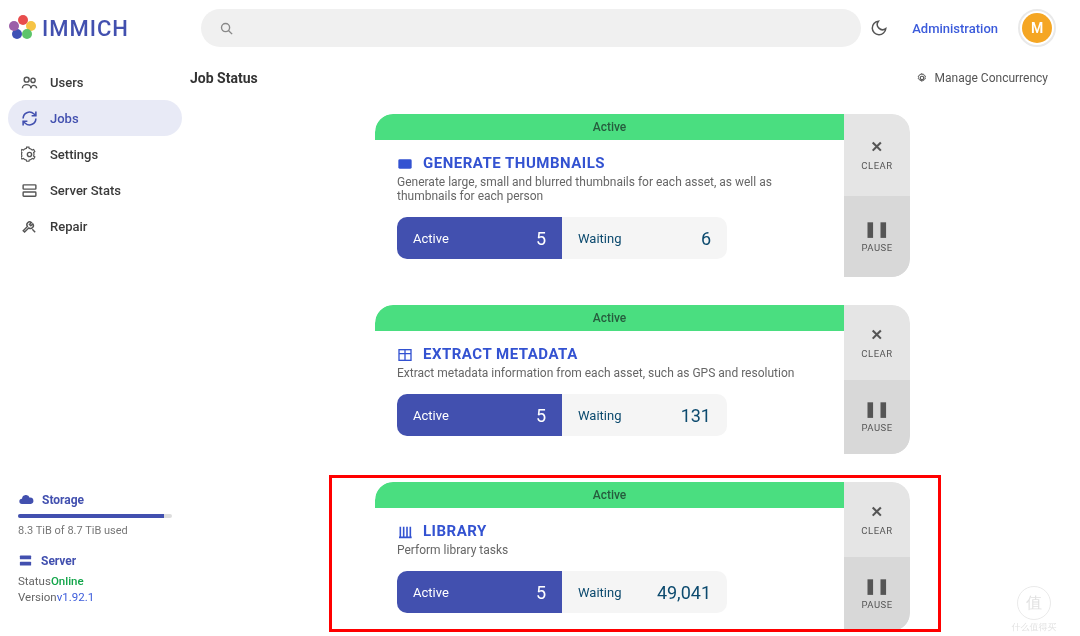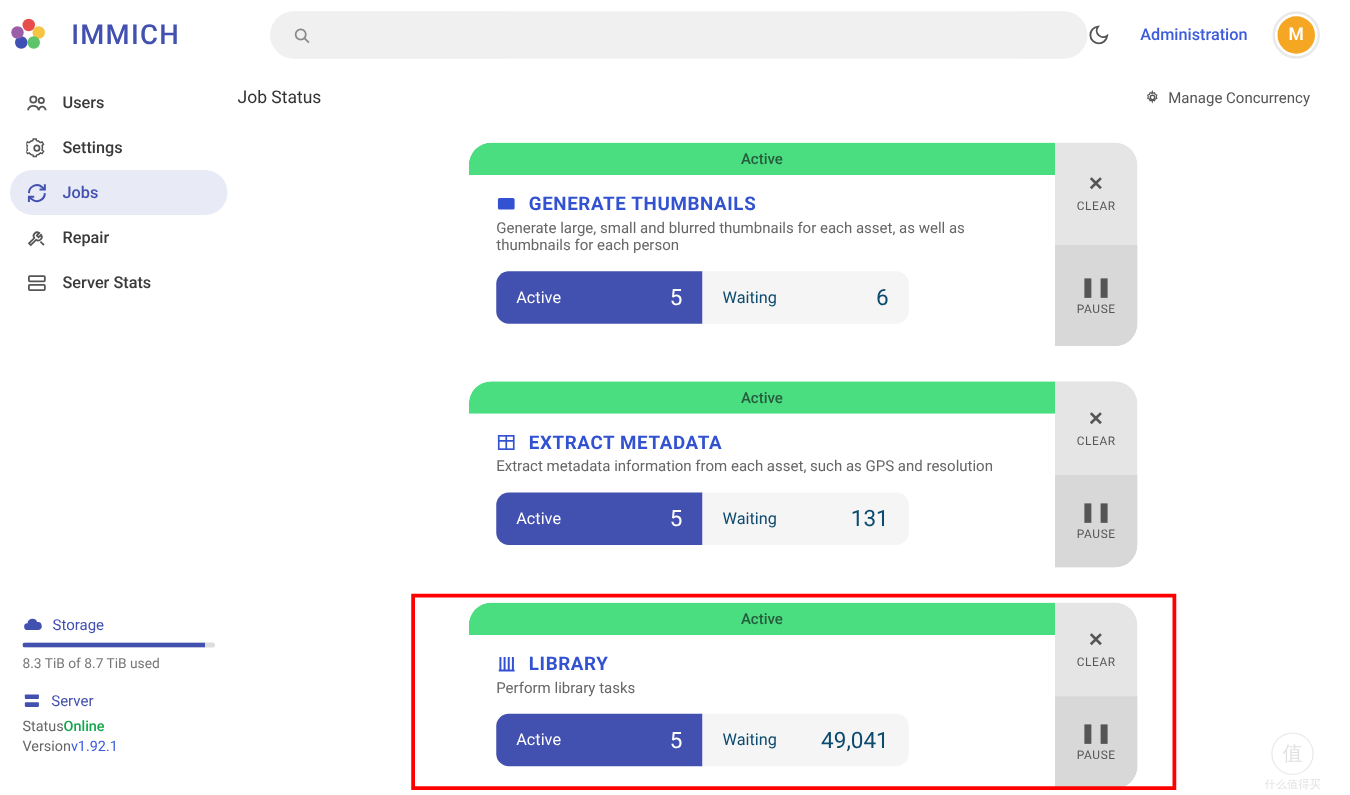--- a/index.html
+++ b/index.html
@@ -12,21 +12,21 @@
     --bg:#ffffff;
     --gray-bg:#f0f0f0;
     --gray-card:#e5e5e5;
     --blue-link:#3b5bdb;
     --border:#ebebeb;
   }
   *{box-sizing:border-box;margin:0;padding:0;font-family:-apple-system,BlinkMacSystemFont,"Segoe UI",Roboto,Helvetica,Arial,sans-serif}
   html,body{width:1080px;height:636px;background:#fff;overflow:hidden;position:relative}
   
   .header{display:flex;align-items:center;height:56px;padding:0 28px 0 10px}
-  .logo{display:flex;align-items:center;gap:21px;cursor:pointer}
+  .logo{display:flex;align-items:center;gap:6px;cursor:pointer}
   .logo-flower{width:26px;height:26px;position:relative}
   .petal{position:absolute;width:10px;height:10px;border-radius:50%}
   .p-r{background:#e84d4d;top:0;left:8px}
   .p-y{background:#f6c445;top:6px;left:16px}
   .p-g{background:#5dc46a;top:14px;left:12px}
   .p-b{background:#3f51b5;top:14px;left:2px}
   .p-p{background:#9b5ea8;top:6px;left:-1px}
   .logo-text{font-size:22px;color:var(--purple);font-weight:500;letter-spacing:1px;font-variant:small-caps}
   .searchbar{flex:1;max-width:660px;margin-left:72px;height:38px;background:var(--gray-bg);border-radius:22px;display:flex;align-items:center;padding:0 18px;color:#999}
   .searchbar input{flex:1;border:none;background:transparent;outline:none;font-size:13px;color:#555;margin-left:8px}
@@ -37,37 +37,37 @@
   .moon{font-size:16px;color:#555;cursor:pointer}
   
   .page{display:flex;height:calc(636px - 56px)}
   .sidebar{width:190px;display:flex;flex-direction:column;padding:8px 8px 16px 8px;font-size:13px;color:var(--text)}
   .side-item{display:flex;align-items:center;gap:12px;height:36px;padding:0 12px;border-radius:18px;cursor:pointer;font-weight:500}
   .side-item.active{background:var(--purple-light);color:var(--purple)}
   .side-item .icon{width:18px;display:flex;justify-content:center;color:#555}
   .side-item.active .icon{color:var(--purple)}
   .side-footer{margin-top:auto;padding:0 10px;font-size:12px;color:#777}
   .sf-block{margin-bottom:16px}
-  .sf-title{display:flex;align-items:center;gap:8px;color:var(--purple);font-weight:400;font-size:12px;margin-bottom:6px}
+  .sf-title{display:flex;align-items:center;gap:8px;color:var(--purple);font-weight:700;font-size:12px;margin-bottom:6px}
   .bar{height:4px;background:#ddd;border-radius:2px;overflow:hidden;margin-bottom:6px}
   .bar-fill{height:100%;background:var(--purple);width:95%}
   .kv{display:flex;justify-content:flex-start;font-size:11.5px;color:#666;margin-top:2px}
   .kv .online{color:#13a54a;font-weight:500}
   .kv .ver{color:var(--blue-link)}
   
   .main{flex:1;padding:14px 32px 0 0;overflow:hidden}
   .main-header{display:flex;align-items:center;justify-content:space-between;margin-bottom:28px}
-  .page-title{font-size:14px;font-weight:400;color:#333}
+  .page-title{font-size:14px;font-weight:700;color:#333}
   .manage{display:flex;align-items:center;gap:6px;font-size:12px;color:#555;cursor:pointer}
   .jobs{display:flex;flex-direction:column;gap:28px;padding-left:185px}
   .job-card{display:flex;border-radius:18px;overflow:hidden;width:535px;background:#fff}
   .job-main{flex:1;display:flex;flex-direction:column;border-radius:18px 0 0 18px;overflow:hidden}
   .stripe{height:26px;background:var(--green);color:#265c3d;font-size:12px;display:flex;align-items:center;justify-content:center;font-weight:500}
   .job-body{padding:14px 22px 18px 22px;background:#fff}
-  .job-title{display:flex;align-items:center;gap:10px;color:#3352d1;font-weight:700;font-size:15px;letter-spacing:.5px}
+  .job-title{display:flex;align-items:flex-end;gap:10px;color:#3352d1;font-weight:700;font-size:15px;letter-spacing:.5px}
   .job-desc{font-size:12px;color:#666;margin-top:3px}
   .stats{display:flex;margin-top:14px;max-width:330px}
   .stat{flex:1;height:42px;display:flex;align-items:center;justify-content:space-between;padding:0 16px;font-size:13px}
   .stat.active{background:var(--purple);color:#fff;border-radius:10px 0 0 10px}
   .stat.waiting{background:#f5f5f5;color:#0c4a6e;border-radius:0 10px 10px 0}
   .stat-num{font-size:18px;font-weight:400}
   .job-side{width:66px;background:var(--gray-card);display:flex;flex-direction:column;border-radius:0 18px 18px 0}
   .side-btn{flex:1;display:flex;flex-direction:column;align-items:center;justify-content:center;gap:4px;color:#555;font-size:9.5px;letter-spacing:.5px;cursor:pointer}
   .side-btn.pause{background:#d8d8d8;border-radius:0 0 18px 0}
   .side-btn .big{font-size:15px;font-weight:600}
@@ -115,59 +115,59 @@
       <span class="icon">
           <svg width="17" height="17" viewBox="0 0 24 24" fill="none" stroke="currentColor" stroke-width="2">
             <circle cx="8" cy="8" r="3.5"></circle>
             <path d="M2 20c0-3 3-5 6-5s6 2 6 5"></path>
             <circle cx="17" cy="9" r="3"></circle>
             <path d="M14 20c0-2 2-4 4-4s4 2 4 4"></path>
           </svg>
         </span>
       <span>Users</span>
     </div>
-    <div class="side-item">
-      <span class="icon">
-          <svg width="17" height="17" viewBox="0 0 24 24" fill="none" stroke="currentColor" stroke-width="2">
-            <circle cx="12" cy="12" r="3"></circle>
-            <path d="M19.4 15a7.97 7.97 0 0 0 .1-6l2-1.6-2-3.4-2.4 1a8 8 0 0 0-5.2-3L11.5 0h-4l-.4 2a8 8 0 0 0-5.2 3l-2.4-1-2 3.4 2 1.6a8 8 0 0 0 .1 6l-2 1.6 2 3.4 2.4-1a8 8 0 0 0 5.2 3l.4 2h4l.4-2a8 8 0 0 0 5.2-3l2.4 1 2-3.4z" transform="scale(.83) translate(2 2)"></path>
-          </svg>
-        </span>
-      <span>Settings</span>
-    </div>
     <div class="side-item active">
       <span class="icon">
           <svg width="17" height="17" viewBox="0 0 24 24" fill="none" stroke="currentColor" stroke-width="2.2">
             <path d="M21 2v6h-6"></path>
             <path d="M3 12a9 9 0 0 1 15-6.7L21 8"></path>
             <path d="M3 22v-6h6"></path>
             <path d="M21 12a9 9 0 0 1-15 6.7L3 16"></path>
           </svg>
         </span>
       <span>Jobs</span>
     </div>
     <div class="side-item">
       <span class="icon">
           <svg width="17" height="17" viewBox="0 0 24 24" fill="none" stroke="currentColor" stroke-width="2">
-            <path d="M14.7 6.3a4 4 0 0 0-5.6 5.6l-6 6 2 2 6-6a4 4 0 0 0 5.6-5.6l-2.8 2.8-2-2z"></path>
-            <path d="M16 16l4 4"></path>
-          </svg>
-        </span>
-      <span>Repair</span>
+            <circle cx="12" cy="12" r="3"></circle>
+            <path d="M19.4 15a7.97 7.97 0 0 0 .1-6l2-1.6-2-3.4-2.4 1a8 8 0 0 0-5.2-3L11.5 0h-4l-.4 2a8 8 0 0 0-5.2 3l-2.4-1-2 3.4 2 1.6a8 8 0 0 0 .1 6l-2 1.6 2 3.4 2.4-1a8 8 0 0 0 5.2 3l.4 2h4l.4-2a8 8 0 0 0 5.2-3l2.4 1 2-3.4z" transform="scale(.83) translate(2 2)"></path>
+          </svg>
+        </span>
+      <span>Settings</span>
     </div>
     <div class="side-item">
       <span class="icon">
           <svg width="17" height="17" viewBox="0 0 24 24" fill="none" stroke="currentColor" stroke-width="2">
             <rect x="3" y="4" width="18" height="6" rx="1"></rect>
             <rect x="3" y="14" width="18" height="6" rx="1"></rect>
             <line x1="7" y1="7" x2="7" y2="7"></line>
             <line x1="7" y1="17" x2="7" y2="17"></line>
           </svg>
         </span>
       <span>Server Stats</span>
+    </div>
+    <div class="side-item">
+      <span class="icon">
+          <svg width="17" height="17" viewBox="0 0 24 24" fill="none" stroke="currentColor" stroke-width="2">
+            <path d="M14.7 6.3a4 4 0 0 0-5.6 5.6l-6 6 2 2 6-6a4 4 0 0 0 5.6-5.6l-2.8 2.8-2-2z"></path>
+            <path d="M16 16l4 4"></path>
+          </svg>
+        </span>
+      <span>Repair</span>
     </div>
 
     <div class="side-footer">
       <div class="sf-block">
         <div class="sf-title">
           <span>
               <svg width="16" height="16" viewBox="0 0 24 24" fill="#4250af">
                 <path d="M19 18H6a4 4 0 0 1 0-8 6 6 0 0 1 11.6-1.5A4.5 4.5 0 0 1 19 18z"></path>
               </svg>
             </span>

